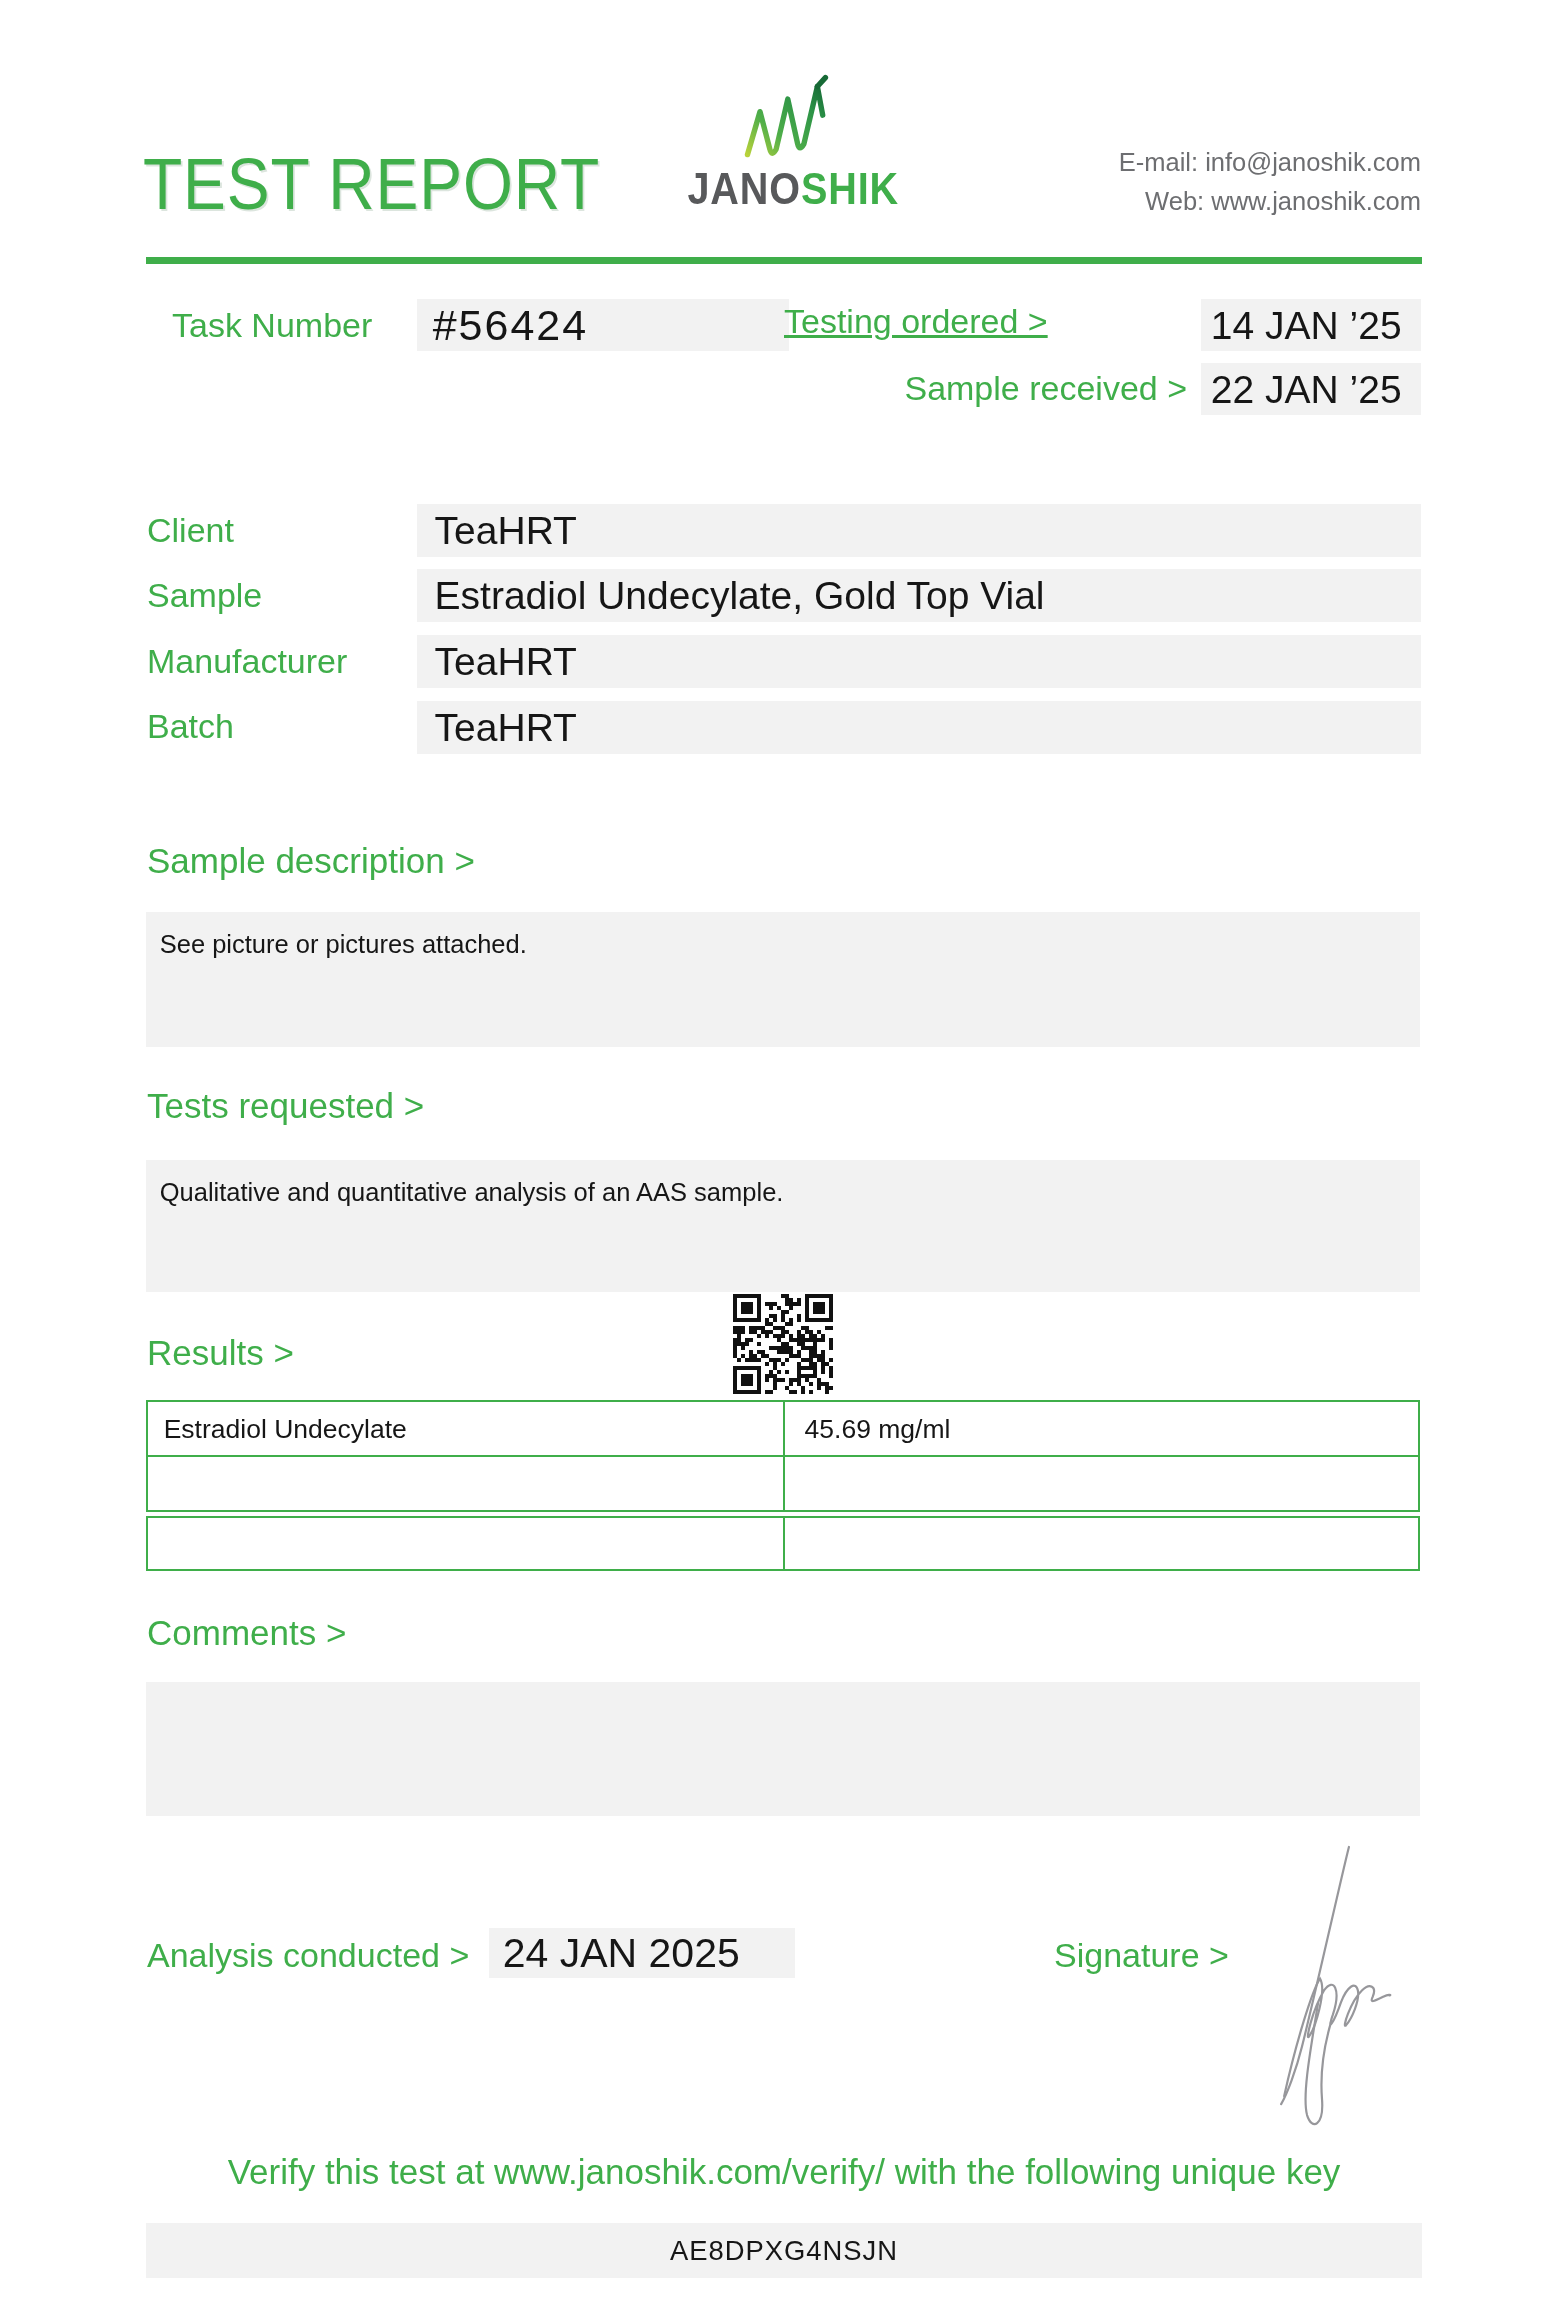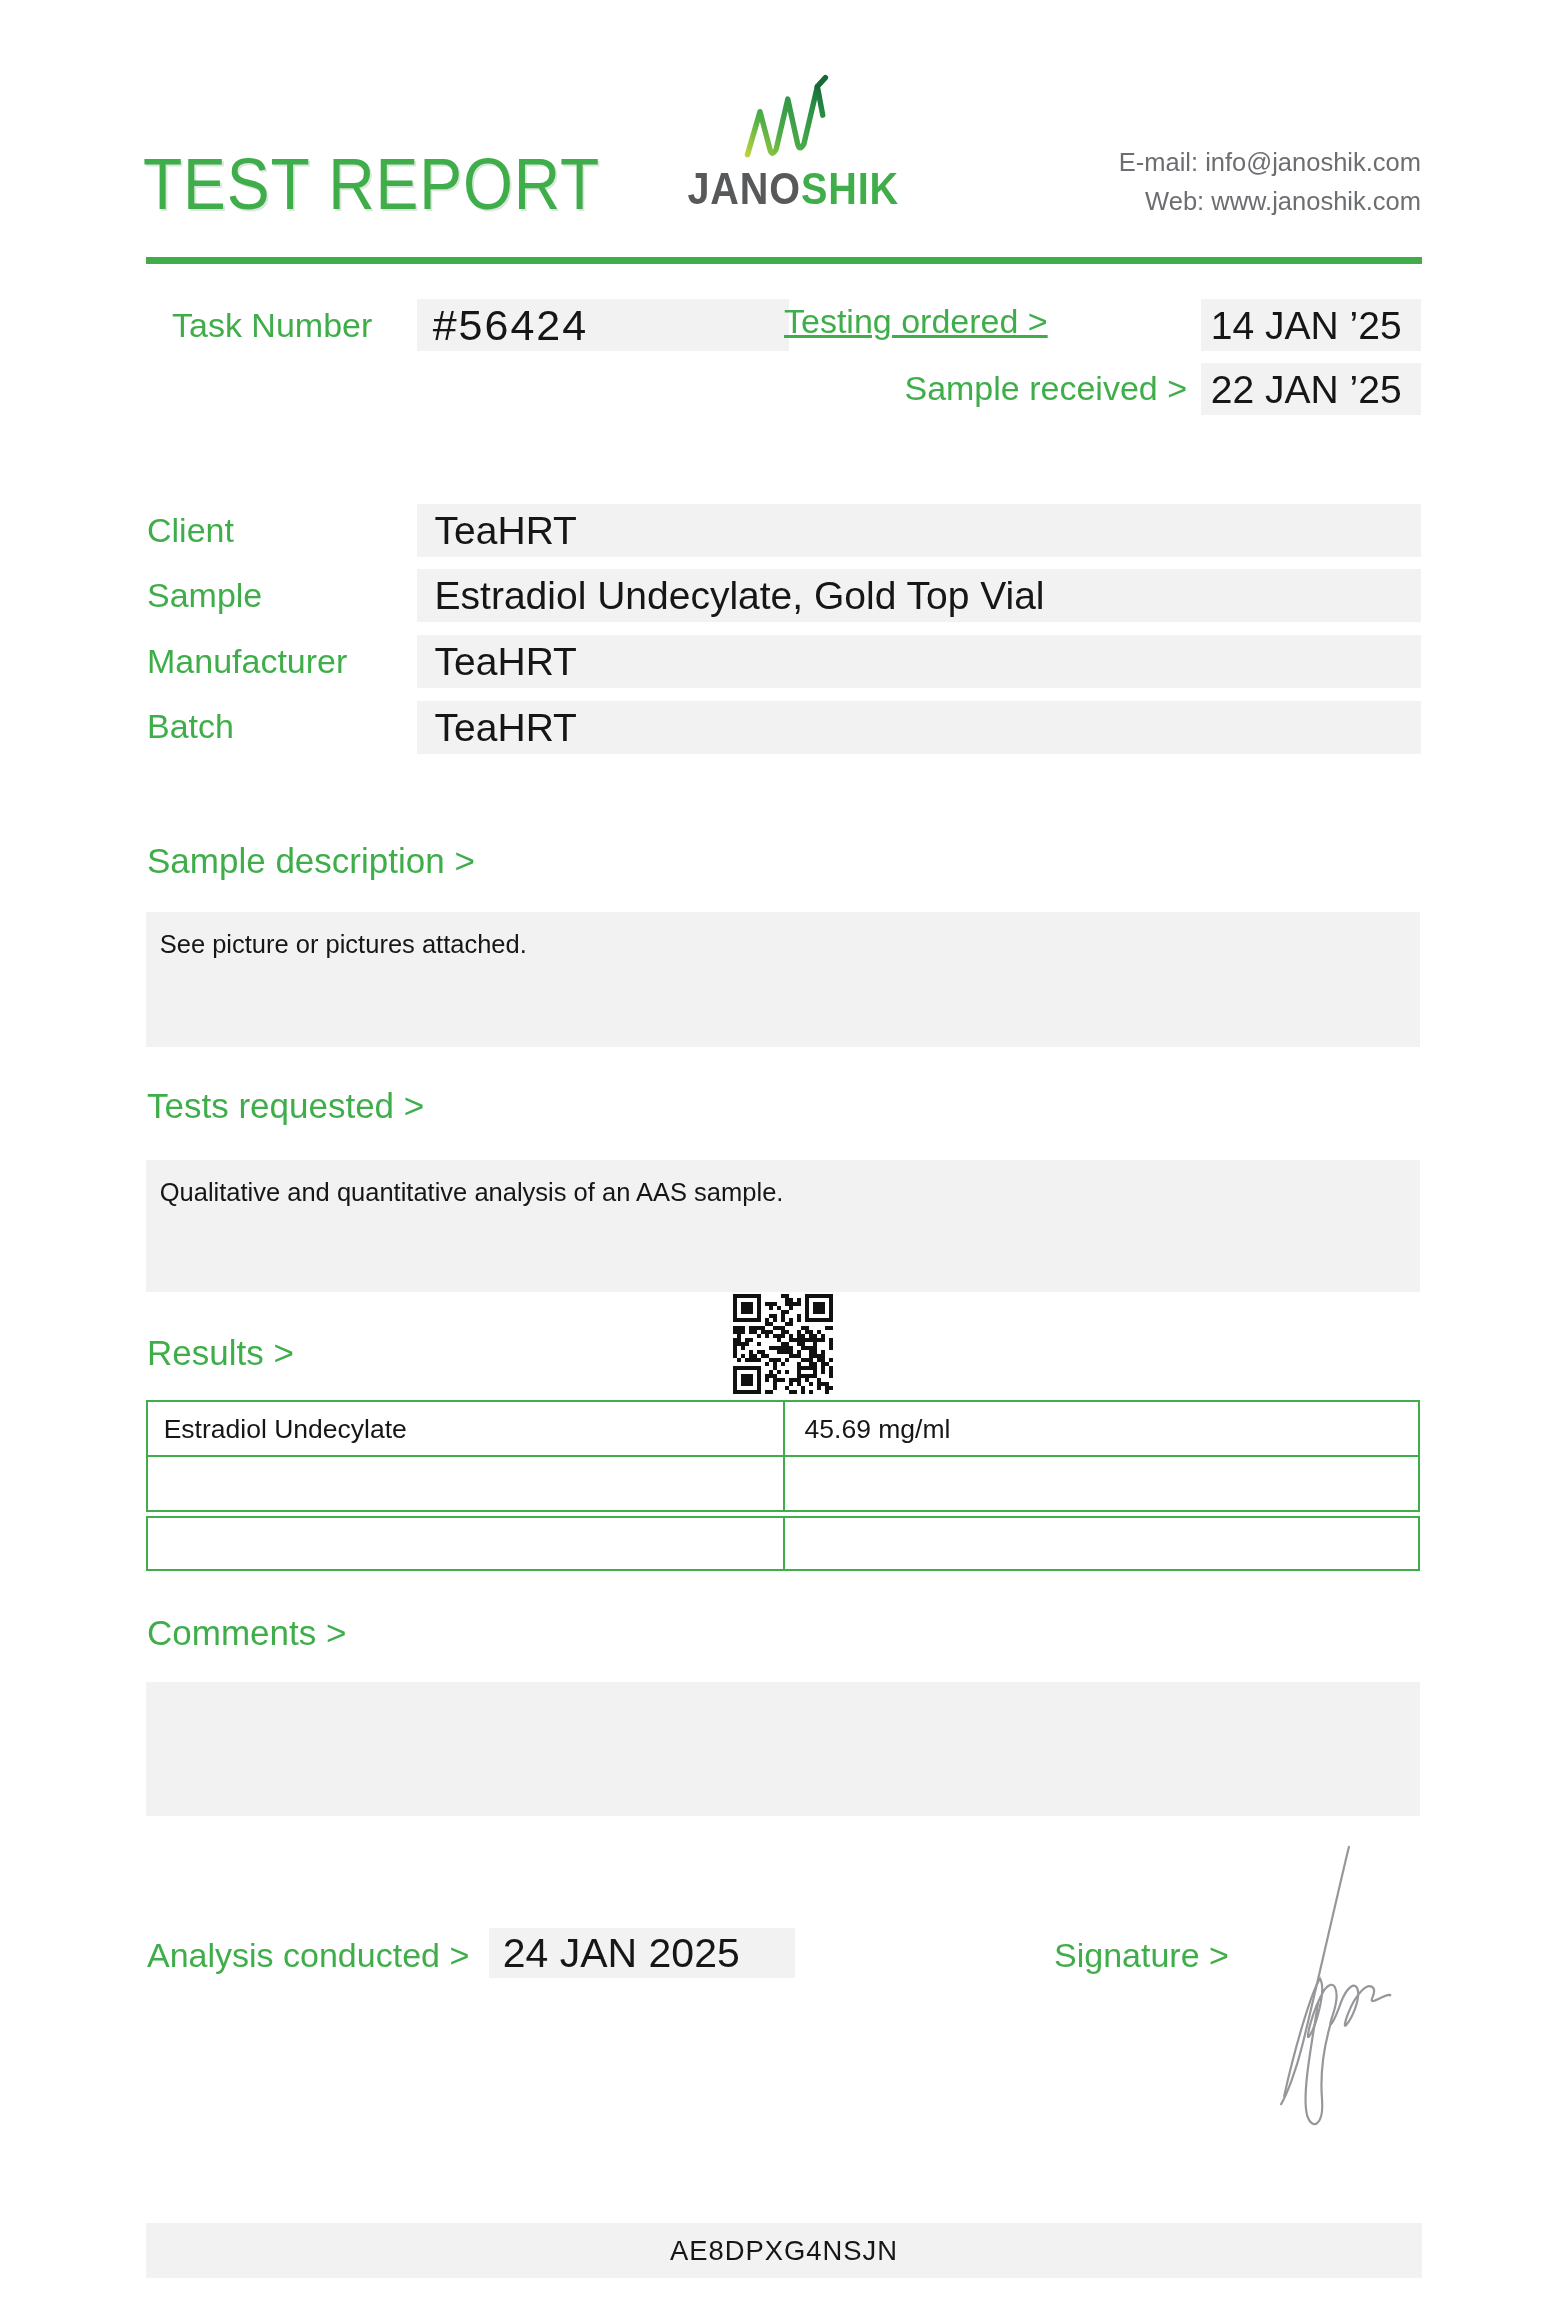--- a/index.html
+++ b/index.html
@@ -464,16 +464,17 @@
   <div class="abs glabel signature-label">Signature &gt;</div>
 
   <div class="abs signature">
     <svg viewBox="0 0 140 295" fill="none" stroke="var(--signature-gray)" stroke-width="2.2" stroke-linecap="round">
       <path d="M95,8 C86,44 62,152 48,208 C42,232 33,256 27,266"></path>
       <path d="M30,258 C42,204 58,152 66,140 C73,152 61,190 55,198 C51,204 58,172 70,152 C80,138 87,151 79,176 C73,193 79,187 87,164 C93,148 102,142 104,152 C106,162 98,180 92,187 C88,191 96,164 108,152 C116,144 123,148 119,158 C115,166 122,162 130,158 C134,156 138,156 136,157"></path>
       <path d="M64,165 C56,214 48,258 53,277 C58,293 70,288 68,261 C66,236 70,208 77,184"></path>
     </svg>
   </div>
 
+  <div class="abs verify">Verify this test at www.janoshik.com/verify/ with the following unique key</div>
   <div class="abs keybox">AE8DPXG4NSJN</div>
 
 </div>
 
 
 </body></html>

